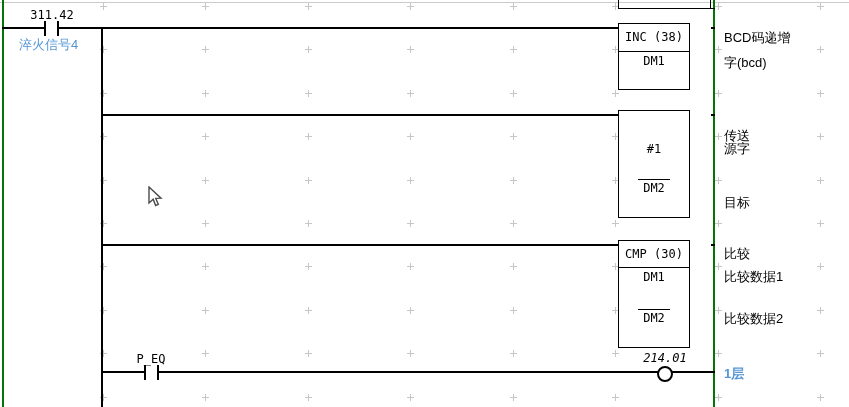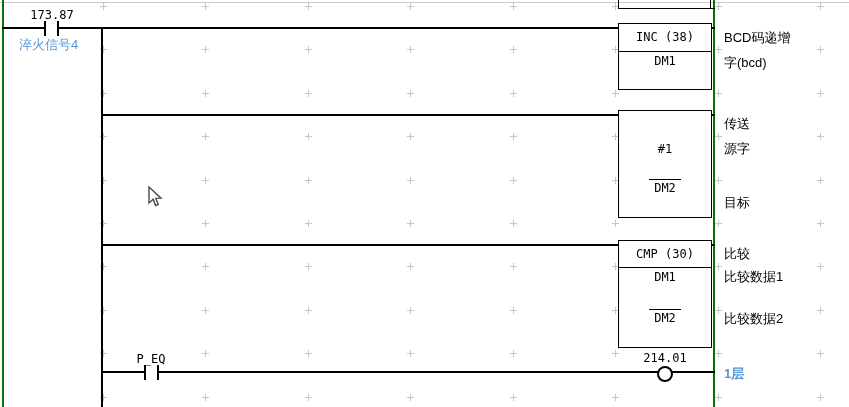--- a/index.html
+++ b/index.html
@@ -15,21 +15,21 @@
   .bus{position:absolute;top:0;height:407px;width:2px;background:var(--green,#067306);}
   .grayline{position:absolute;left:0;top:2px;width:849px;height:1px;background:#cbcbcb;}
   .gridplus{position:absolute;width:7px;height:7px;pointer-events:none;
     background:
       linear-gradient(#c6c6c6,#c6c6c6) center/7px 1px no-repeat,
       linear-gradient(#c6c6c6,#c6c6c6) center/1px 7px no-repeat;}
   .contact-bar{position:absolute;width:2px;height:15px;background:#000;}
   .addr{position:absolute;font-size:12px;color:#000;text-align:center;white-space:nowrap;}
   .comment{position:absolute;font-size:13px;color:var(--blue,#5596d5);
     font-family:"Liberation Sans","DejaVu Sans",sans-serif;white-space:nowrap;}
-  .block{position:absolute;left:618px;width:94px;border:1px solid #000;background:#fff;box-sizing:border-box;}
+  .block{position:absolute;left:618px;width:72px;border:1px solid #000;background:#fff;box-sizing:border-box;}
   .block .hdr{position:absolute;left:0;right:0;top:0;border-bottom:1px solid #000;
     text-align:center;font-size:12px;color:#000;}
   .block .op{position:absolute;left:0;right:0;text-align:center;font-size:12px;color:#000;}
   .block .op .ov{display:inline-block;border-top:1px solid #000;padding:1px 5px 0 5px;}
   .blklabel{position:absolute;left:724px;font-size:13px;color:#000;white-space:nowrap;
     font-family:"Liberation Sans","DejaVu Sans",sans-serif;}
   .coil{position:absolute;left:657px;top:366px;width:12px;height:12px;border:2px solid #000;
     border-radius:50%;background:#fff;}
   #cursor{position:absolute;left:148px;top:186px;pointer-events:none;}
 </style>
@@ -126,21 +126,21 @@
   <div class="vline thinv" style="left:618px;top:0;height:8px;"></div>
   <div class="vline thinv" style="left:710px;top:0;height:8px;"></div>
   <div class="hline thin" style="left:618px;top:8px;width:93px;"></div>
   <div class="hline thin" style="left:711px;top:8px;width:4px;"></div>
 
   <div class="hline" style="left:2px;top:27px;width:42px;"></div>
   <div class="hline" style="left:59px;top:27px;width:559px;"></div>
   <div>
     <div class="contact-bar" style="left:44px;top:21px;"></div>
     <div class="contact-bar" style="left:57px;top:21px;"></div>
-    <div class="addr" style="left:22px;top:8px;width:60px;">173.87</div>
+    <div class="addr" style="left:22px;top:8px;width:60px;">311.42</div>
   </div>
   <div class="comment" style="left:19px;top:36px;">淬火信号4</div>
 
   <div class="vline" style="left:101px;top:27px;height:380px;"></div>
 
   <div class="hline" style="left:101px;top:114px;width:517px;"></div>
   <div class="hline" style="left:101px;top:244px;width:517px;"></div>
 
   <div class="hline" style="left:711px;top:27px;width:4px;"></div>
   <div class="hline" style="left:711px;top:114px;width:4px;"></div>
@@ -150,21 +150,21 @@
     <div class="hdr" style="height:27px;line-height:27px;">INC (38)</div>
     <div class="op" style="top:30px;">DM1</div>
   </div>
   <div class="blklabel" style="top:29px;">BCD码递增</div>
   <div class="blklabel" style="top:54px;">字(bcd)</div>
 
   <div class="block" style="top:110px;height:108px;">
     <div class="op" style="top:31px;">#1</div>
     <div class="op" style="top:68px;"><span class="ov">DM2</span></div>
   </div>
-  <div class="blklabel" style="top:115px;">传送</div>
+  <div class="blklabel" style="top:127px;">传送</div>
   <div class="blklabel" style="top:140px;">源字</div>
   <div class="blklabel" style="top:194px;">目标</div>
 
   <div class="block" style="top:240px;height:108px;">
     <div class="hdr" style="height:26px;line-height:26px;">CMP (30)</div>
     <div class="op" style="top:29px;">DM1</div>
     <div class="op" style="top:68px;"><span class="ov">DM2</span></div>
   </div>
   <div class="blklabel" style="top:245px;">比较</div>
   <div class="blklabel" style="top:268px;">比较数据1</div>
@@ -172,21 +172,21 @@
 
   <div class="hline" style="left:101px;top:371px;width:43px;"></div>
   <div class="hline" style="left:159px;top:371px;width:556px;"></div>
   <div>
     <div class="contact-bar" style="left:144px;top:365px;"></div>
     <div class="contact-bar" style="left:157px;top:365px;"></div>
     <div class="addr" style="left:129px;top:352px;width:44px;">P_EQ</div>
   </div>
 
   <div class="coil"></div>
-  <div class="addr" style="left:628px;top:351px;width:74px;">214.01</div>
+  <div class="addr" style="left:628px;top:351px;width:74px;font-style:italic;">214.01</div>
   <div class="comment" style="left:724px;top:365px;font-weight:bold;">1层</div>
 
   <div id="cursor">
     <svg width="16" height="22" viewBox="0 0 16 22">
       <path d="M1 1 L1 17 L5.2 13.3 L7.6 19.5 L10.3 18.4 L7.8 12.4 L13 12.2 Z" fill="#ffffff" stroke="#4a4a4a" stroke-width="1.4" stroke-linejoin="miter"></path>
     </svg>
   </div>
 
 </div>
 

